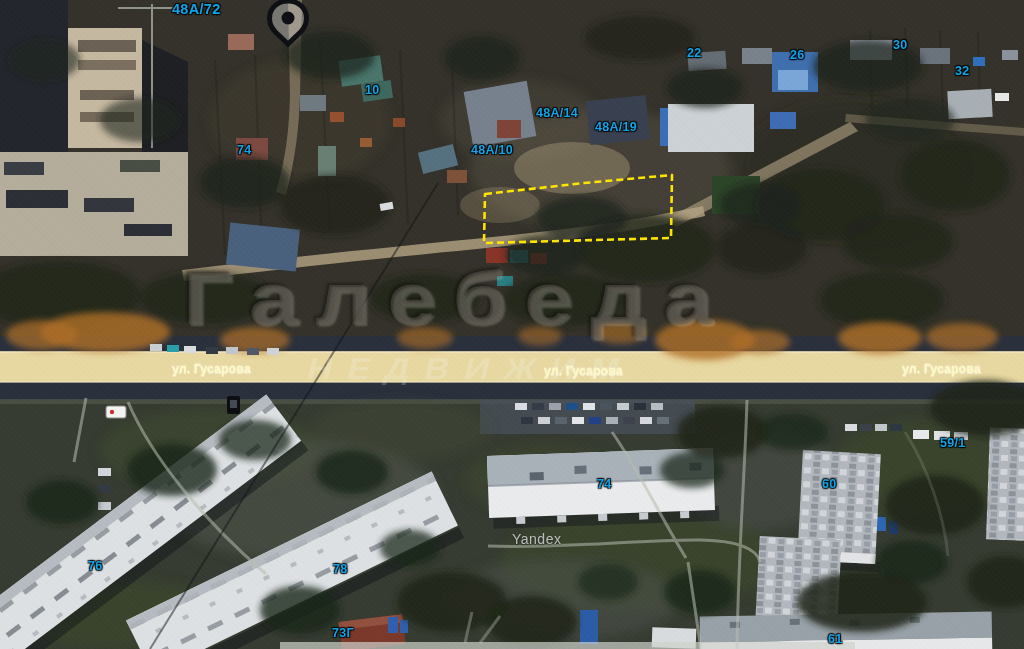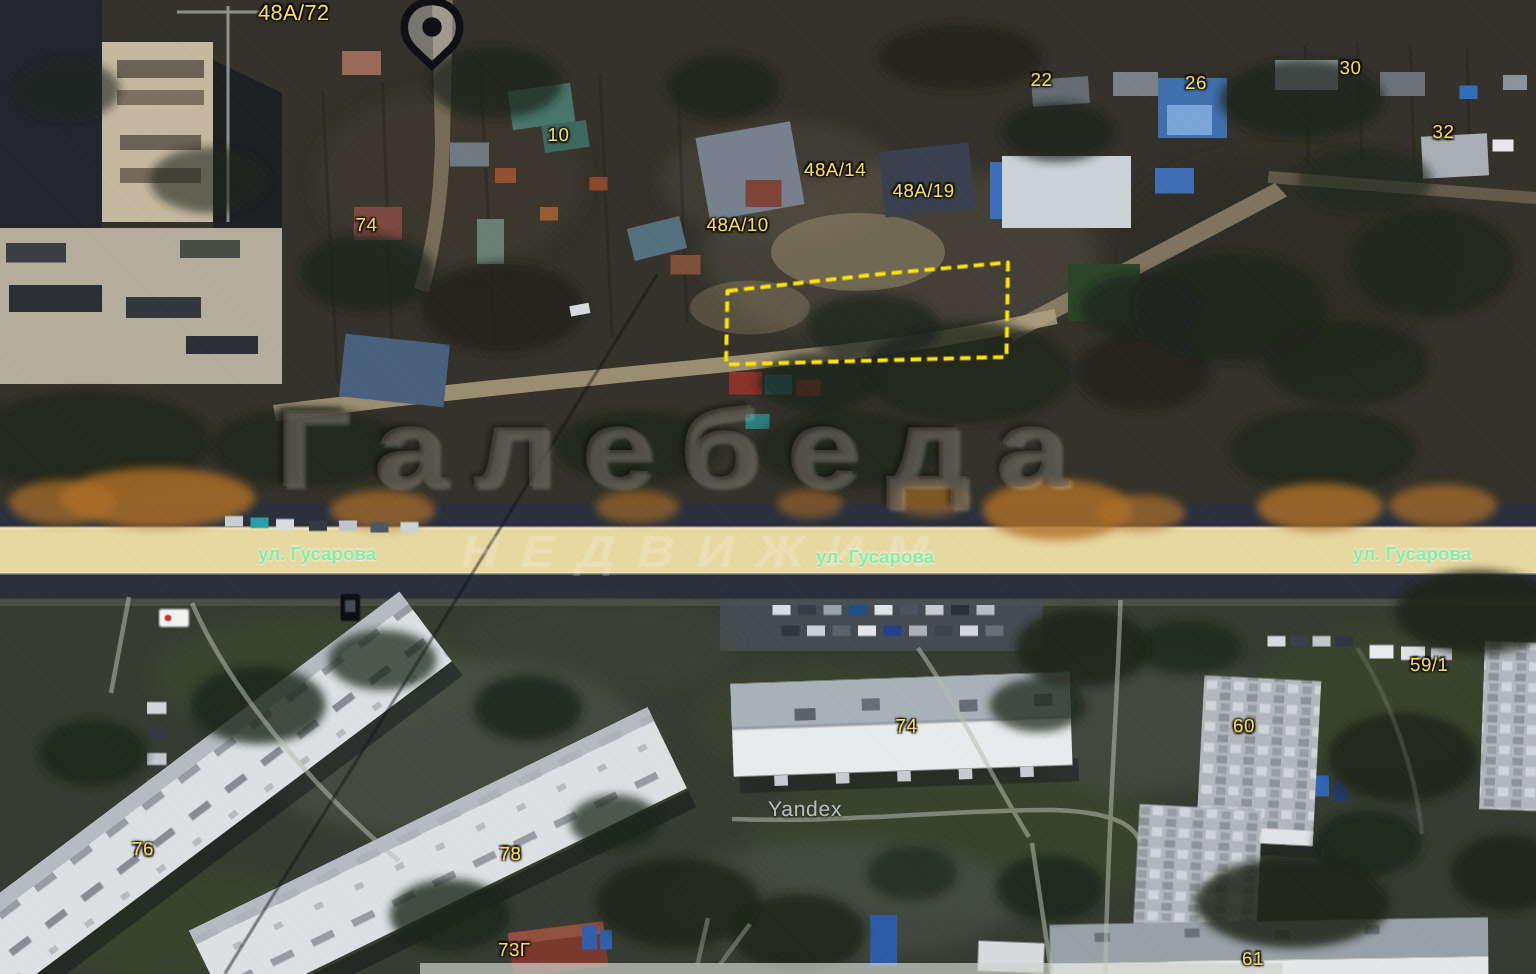--- a/index.html
+++ b/index.html
@@ -1,25 +1,25 @@
 <!DOCTYPE html>
 <html><head>
 <meta charset="utf-8">
 <style>
   html,body{margin:0;padding:0;background:#1a1a1a}
   .stage{position:relative;width:1024px;height:649px;overflow:hidden;background:#302e25;
          font-family:"Liberation Sans",sans-serif}
   svg.scene{position:absolute;left:0;top:0}
   .layer{position:absolute;left:0;top:0;width:100%;height:100%;pointer-events:none}
-  .bldg-label{position:absolute;color:#fde047;font-size:12.5px;font-weight:normal;letter-spacing:.3px;
+  .bldg-label{position:absolute;color:#0ea5e9;font-size:12.5px;font-weight:bold;letter-spacing:.3px;
       white-space:nowrap;
       text-shadow:-1px -1px 1px rgba(0,0,0,.8),1px -1px 1px rgba(0,0,0,.8),
                   -1px 1px 1px rgba(0,0,0,.8),1px 1px 1px rgba(0,0,0,.8),0 0 3px rgba(0,0,0,.65)}
   .lg{font-size:14.5px}
-  .street-label{position:absolute;color:#86efac;font-size:12.5px;font-weight:bold;white-space:nowrap;
+  .street-label{position:absolute;color:#fef9c3;font-size:12.5px;font-weight:bold;white-space:nowrap;
       text-shadow:0 1px 1px rgba(255,255,255,.55),0 -1px 1px rgba(255,255,255,.3),0 0 2px rgba(255,250,230,.4)}
   .wm1{position:absolute;left:183px;top:256px;font-size:74px;font-weight:bold;letter-spacing:15px;
       color:rgba(98,92,82,.45);transform:scaleX(1.18);transform-origin:left top;white-space:nowrap;
       text-shadow:2px 2px 2px rgba(235,235,225,.22),-2px -2px 3px rgba(0,0,0,.38)}
   .wm2{position:absolute;left:312px;top:352px;font-size:30px;font-weight:bold;letter-spacing:13px;
       color:rgba(250,250,250,.20);transform:skewX(-14deg) scaleX(1.15);transform-origin:left top;white-space:nowrap}
   .attr{position:absolute;left:512px;top:531px;font-size:14px;color:rgba(222,226,230,.8);
       letter-spacing:.5px;text-shadow:0 1px 2px rgba(0,0,0,.55)}
   .grain{position:absolute;left:0;top:0;width:100%;height:100%;pointer-events:none;opacity:.5;
       background:repeating-linear-gradient(45deg,rgba(255,255,255,.015) 0 2px,rgba(0,0,0,.02) 2px 4px)}
@@ -370,21 +370,21 @@
   <div>
 
   <span class="bldg-label lg" style="left: 172px; top: 1px;">48А/72</span>
         <span class="bldg-label" style="left: 365px; top: 83px;">10</span>
         <span class="bldg-label" style="left: 536px; top: 93px; margin-top: 13px;">48А/14</span>
         <span class="bldg-label" style="left: 471px; top: 143px;">48А/10</span>
         <span class="bldg-label" style="left: 595px; top: 120px;">48А/19</span>
         <span class="bldg-label" style="left: 687px; top: 46px;">22</span>
         <span class="bldg-label" style="left: 790px; top: 48px;">26</span>
         <span class="bldg-label" style="left: 893px; top: 38px;">30</span>
-        <span class="bldg-label" style="left: 955px; top: 81px;">32</span>
+        <span class="bldg-label" style="left: 955px; top: 64px;">32</span>
         <span class="bldg-label" style="left: 237px; top: 143px;">74</span>
         <span class="bldg-label" style="left: 597px; top: 477px;">74</span>
         <span class="bldg-label" style="left: 88px; top: 559px;">76</span>
         <span class="bldg-label" style="left: 308px; top: 562px; margin-left: 25px;">78</span>
         <span class="bldg-label" style="left: 332px; top: 626px;">73Г</span>
         <span class="bldg-label" style="left: 940px; top: 436px;">59/1</span>
         <span class="bldg-label" style="left: 822px; top: 477px;">60</span>
         <span class="bldg-label" style="left: 828px; top: 632px;">61</span>
       </div>
 </div>

